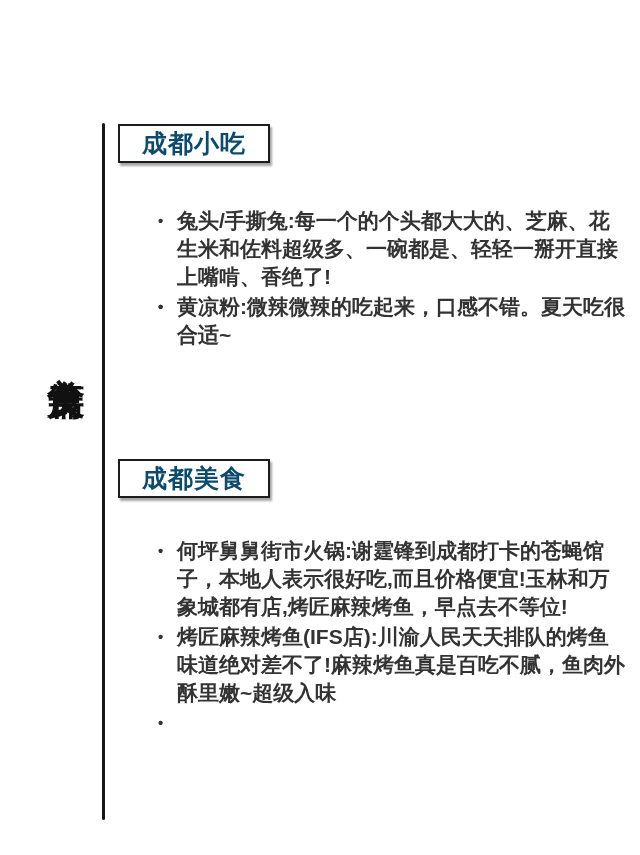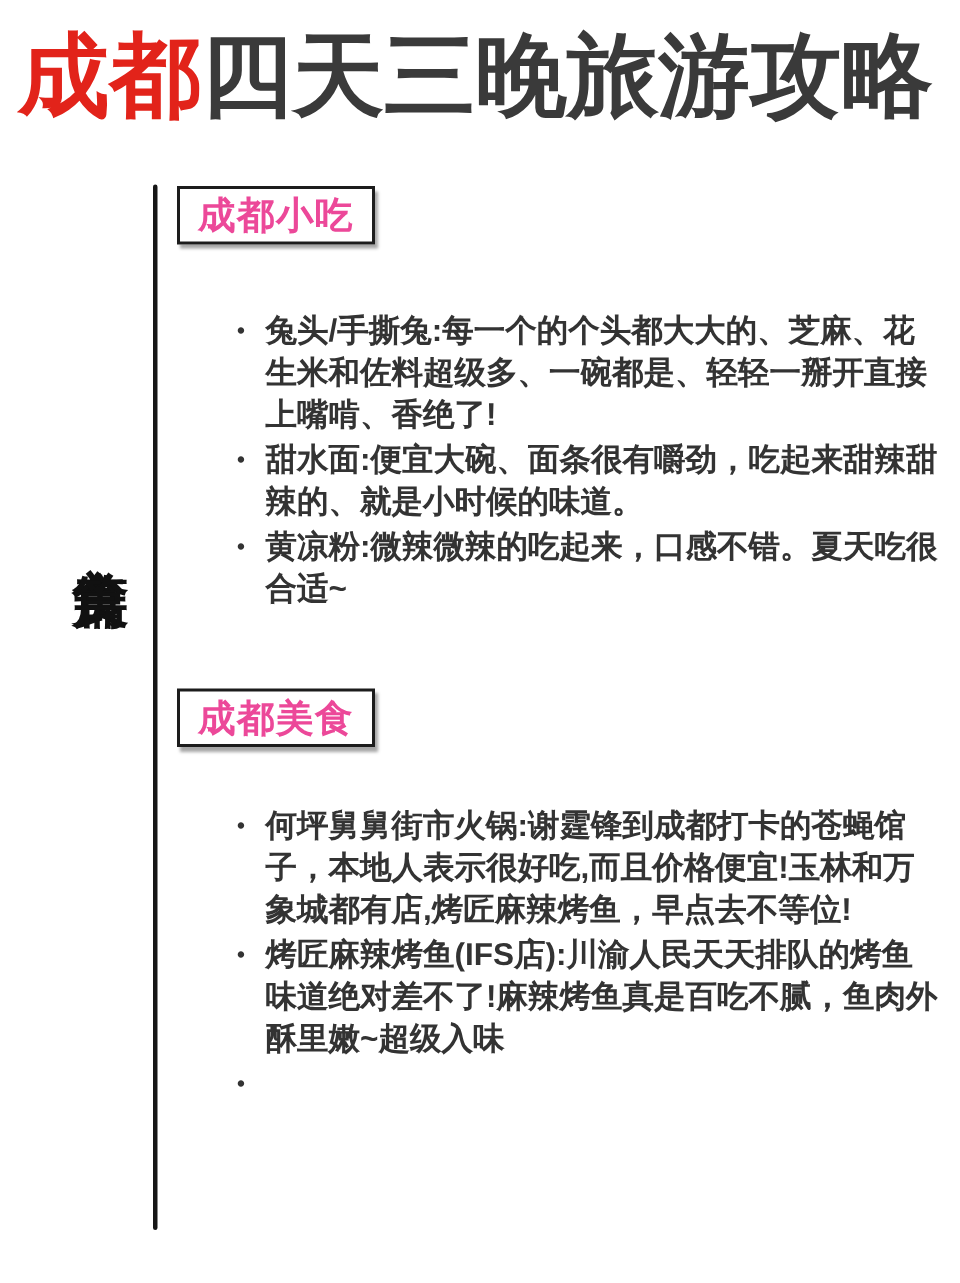--- a/index.html
+++ b/index.html
@@ -47,29 +47,29 @@
     font-size: 38px;
     font-weight: 900;
     color: #111111;
     letter-spacing: 3px;
   }
 
   
   .section-box {
     position: absolute;
     left: 118px;
-    width: 132px;
+    width: 152px;
     height: 39px;
     background: #ffffff;
     border: 2.5px solid #1c1c1c;
     box-shadow: 2px 3px 2px rgba(0,0,0,0.35);
     display: flex;
     align-items: center;
     justify-content: center;
-    color: #ec4899;
+    color: #0c4a6e;
     font-size: 25px;
     font-weight: 800;
     letter-spacing: 1px;
   }
   .box1 { top: 124px; }
   .box2 { top: 459px; }
 
   
   .list {
     position: absolute;
@@ -95,33 +95,32 @@
     font-size: 15px;
     line-height: 28px;
     color: #333333;
   }
 </style>
 </head>
 <body>
 
 <div class="page">
 
-  <h1 class="title"><span class="t-red">成都</span><span class="t-dark">四天三晚旅游攻略</span></h1>
 
   <div class="vline"></div>
 
   <div class="side-label">美食篇</div>
 
   <div class="section-box box1">
     <span>成都小吃</span>
   </div>
 
   <ul class="list list1">
     <li><span class="bullet">•</span><span>兔头/手撕兔:每一个的个头都大大的、芝麻、花生米和佐料超级多、一碗都是、轻轻一掰开直接上嘴啃、香绝了!</span></li>
-    <li><span class="bullet">•</span><span>甜水面:便宜大碗、面条很有嚼劲，吃起来甜辣甜辣的、就是小时候的味道。</span></li>
+    <li><span class="bullet">•</span></li>
     <li><span class="bullet">•</span><span>黄凉粉:微辣微辣的吃起来，口感不错。夏天吃很合适~</span></li>
   </ul>
 
   <div class="section-box box2">
     <span>成都美食</span>
   </div>
 
   <ul class="list list2">
     <li><span class="bullet">•</span><span>何坪舅舅街市火锅:谢霆锋到成都打卡的苍蝇馆子，本地人表示很好吃,而且价格便宜!玉林和万象城都有店,烤匠麻辣烤鱼，早点去不等位!</span></li>
     <li><span class="bullet">•</span><span>烤匠麻辣烤鱼(IFS店):川渝人民天天排队的烤鱼味道绝对差不了!麻辣烤鱼真是百吃不腻，鱼肉外酥里嫩~超级入味</span></li>

